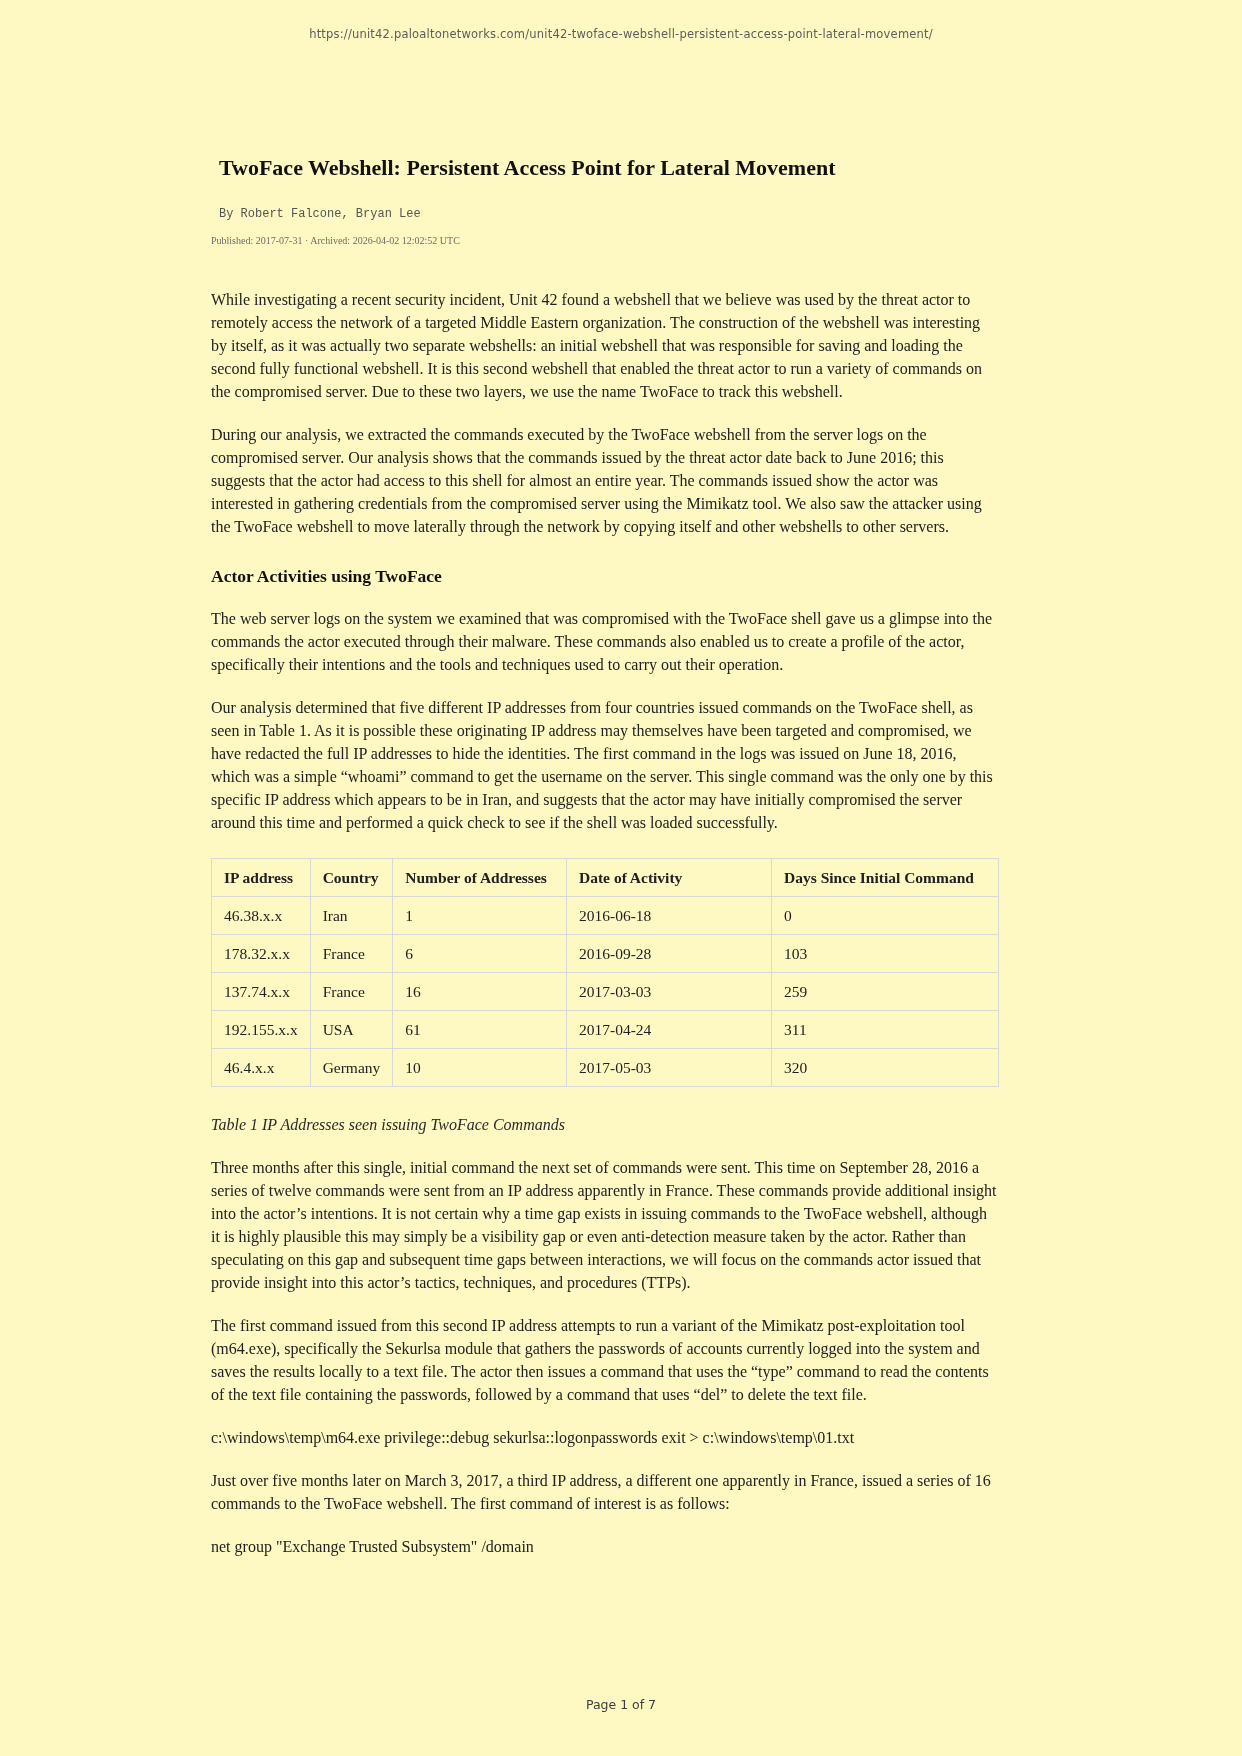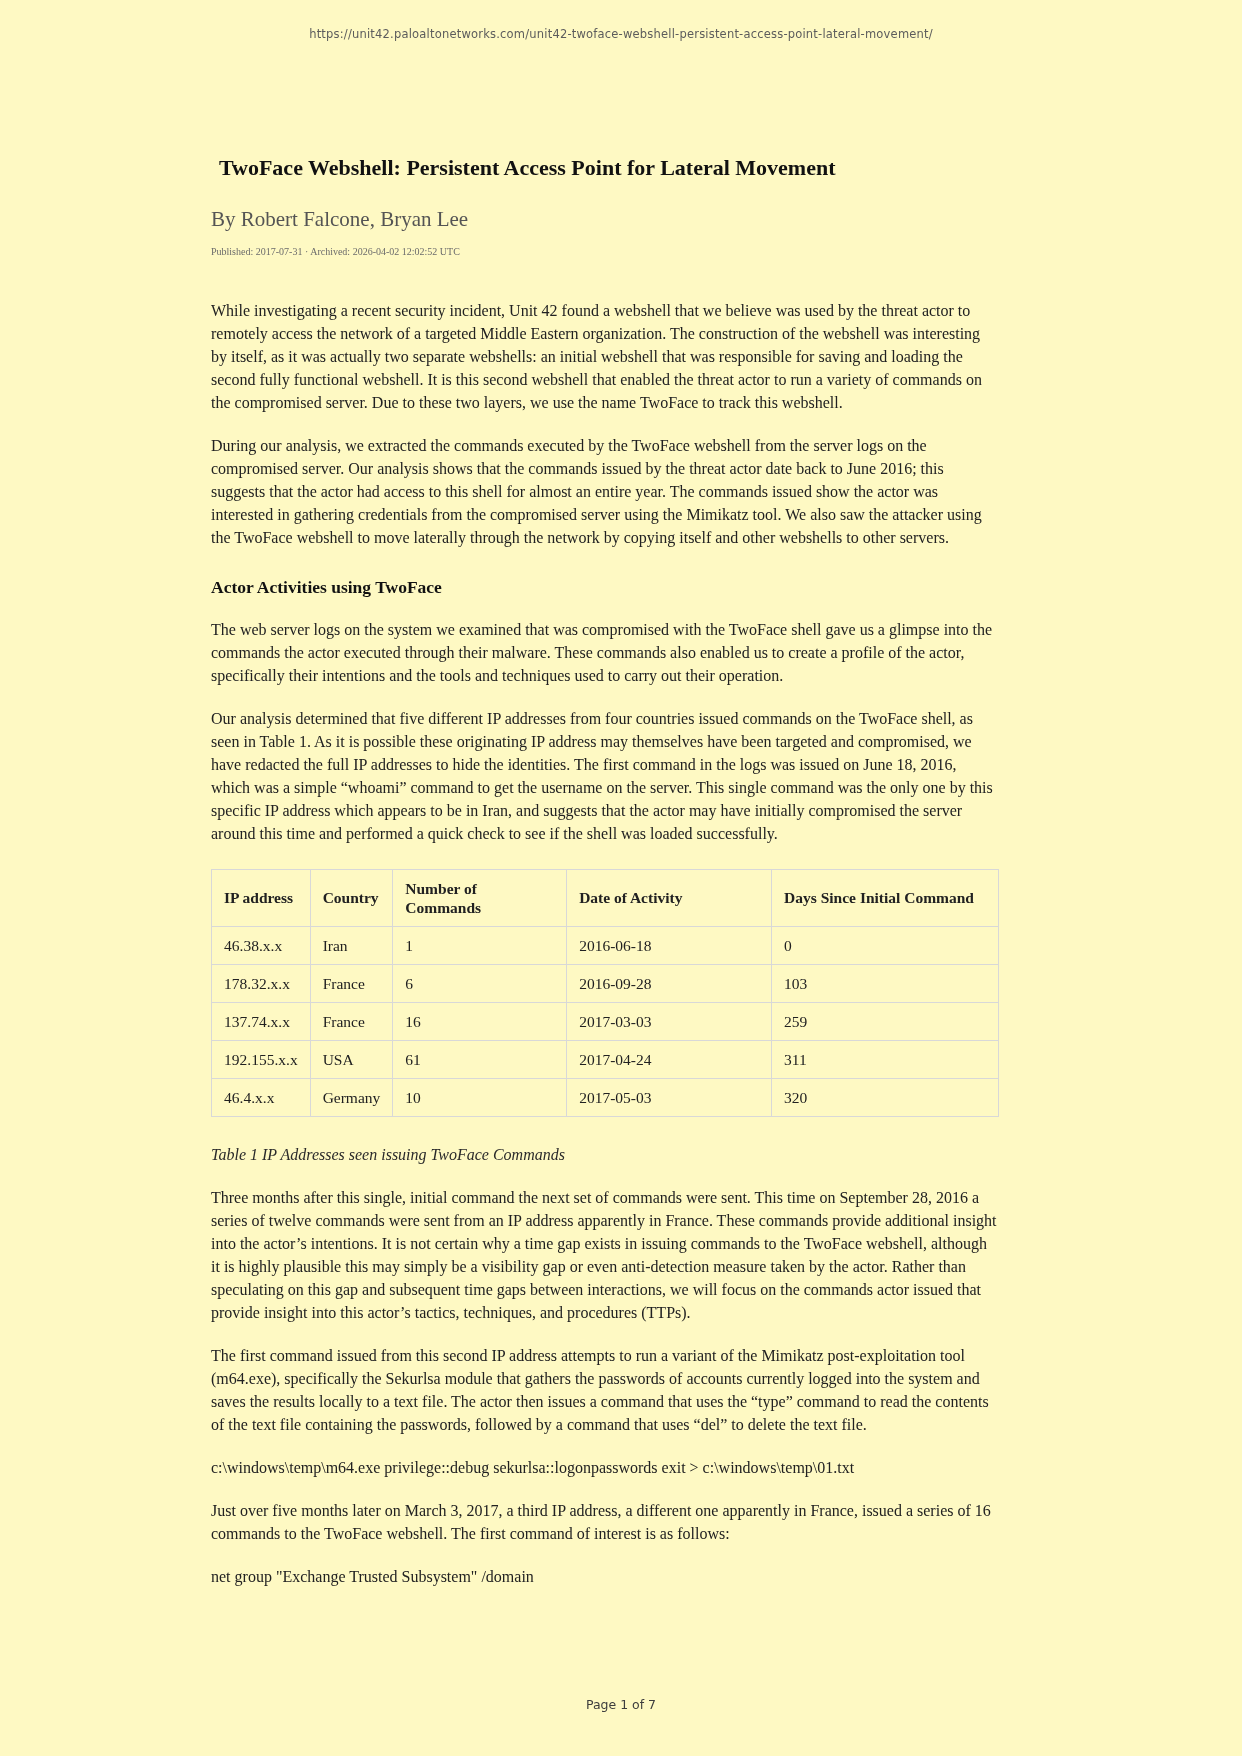--- a/index.html
+++ b/index.html
@@ -27,23 +27,24 @@
     width:788px;
   }
   .content h1{
     margin:112px 0 0 8px;
     font-size:22px;
     line-height:1.3;
     font-weight:bold;
     color:#111111;
   }
   .byline{
-    margin:24px 0 0 0;
-    font-size:21px;
+    margin:24px 0 0 8px;
+    font-size:12px;
     color:#545454;
+    font-family:Liberation Mono, monospace;
   }
   .published{
     margin:14px 0 0 0;
     font-size:10px;
     color:#6b6b6b;
   }
   .content p{
     margin:20px 0;
     font-size:16px;
     line-height:23px;
@@ -121,21 +122,21 @@
         <col style="width:97px">
         <col style="width:80px">
         <col style="width:175px">
         <col style="width:207px">
         <col style="width:229px">
       </colgroup>
       <thead>
         <tr>
           <th>IP address</th>
           <th>Country</th>
-          <th>Number of Commands</th>
+          <th>Number of Addresses</th>
           <th>Date of Activity</th>
           <th>Days Since Initial Command</th>
         </tr>
       </thead>
       <tbody>
         <tr>
           <td>46.38.x.x</td>
           <td>Iran</td>
           <td>1</td>
           <td>2016-06-18</td>

